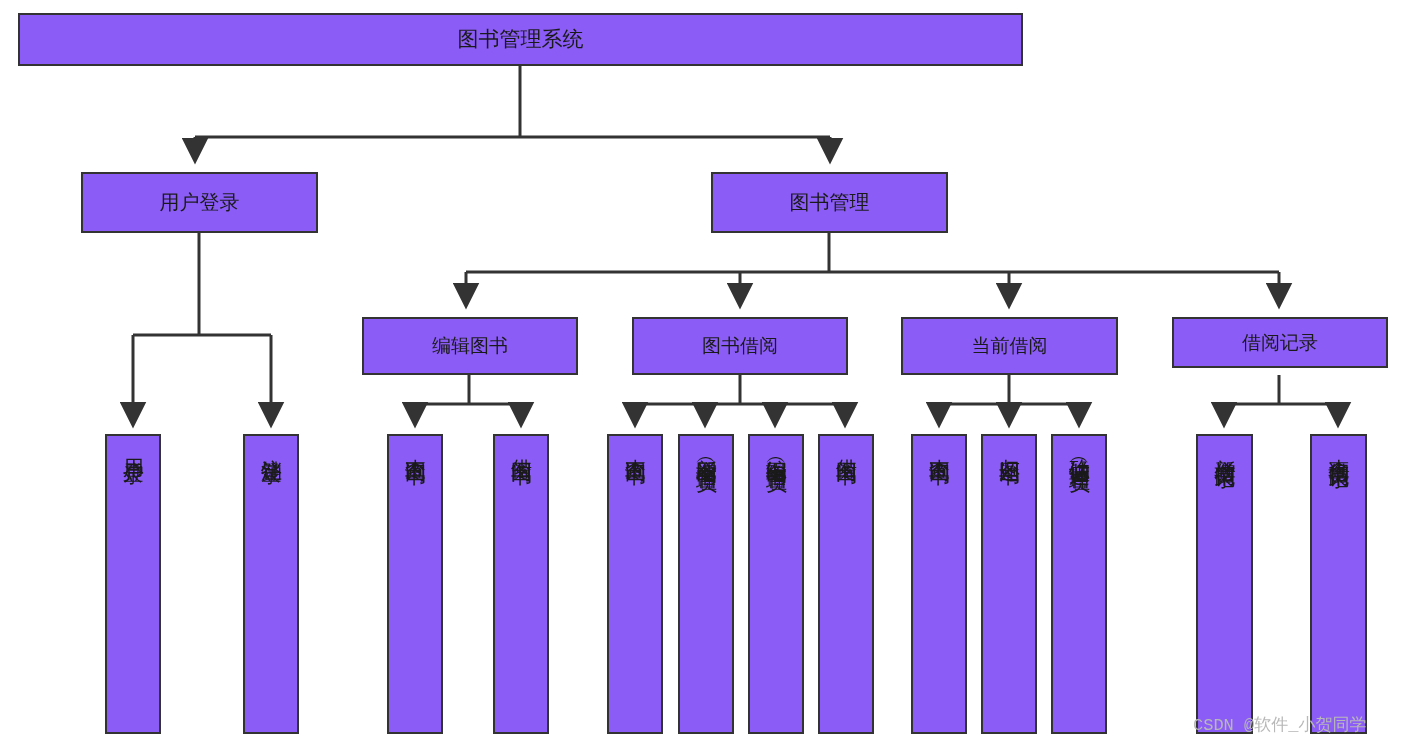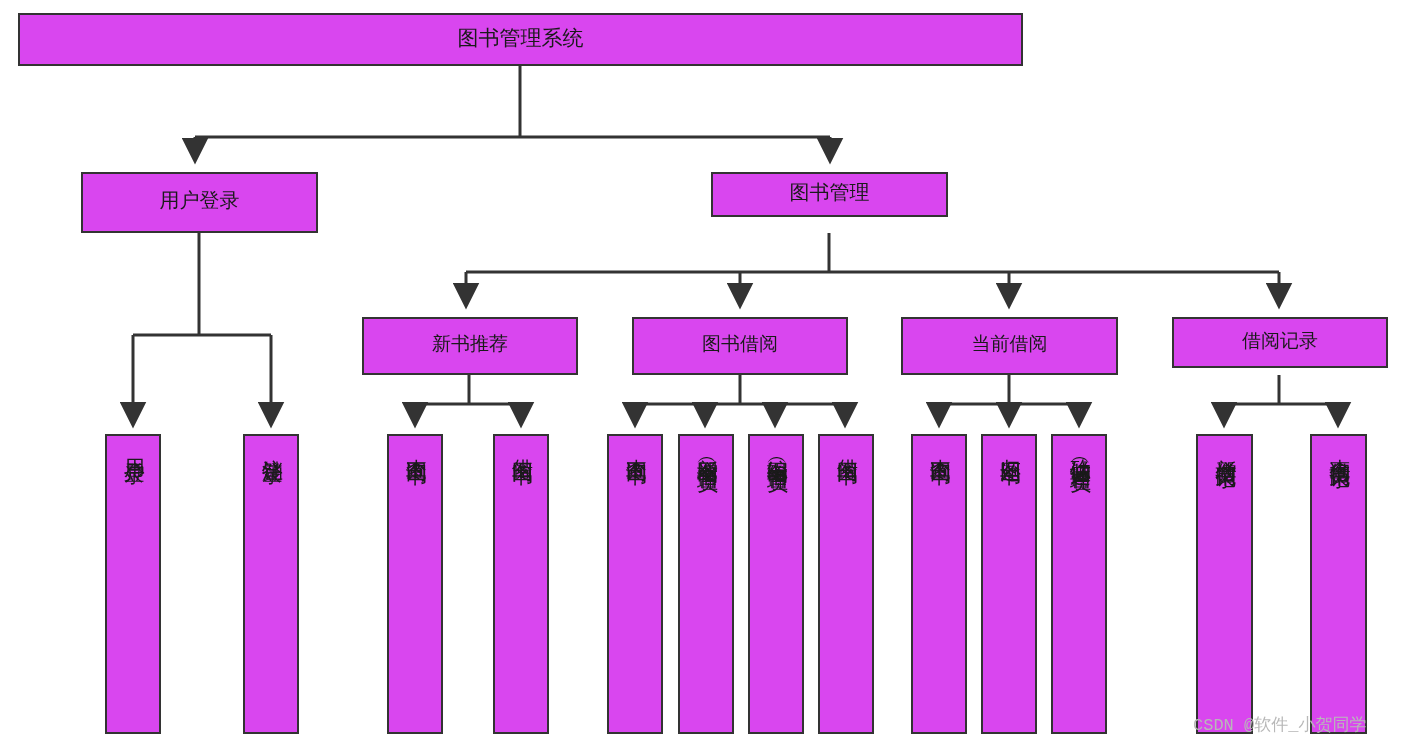--- a/index.html
+++ b/index.html
@@ -23,28 +23,27 @@
     position: absolute;
     left: 0;
     top: 0;
     width: 1405px;
     height: 747px;
     pointer-events: none;
   }
   .node {
     position: absolute;
     box-sizing: border-box;
-    background: #d946ef;
+    background: #8b5cf6;
     border: 2px solid #333333;
     display: flex;
     align-items: center;
     justify-content: center;
     color: #1a1a1a;
     z-index: 2;
-    font-family: Liberation Mono, monospace;
   }
   .node .label {
     display: block;
     text-align: center;
     line-height: 1.12;
     white-space: nowrap;
     color: #1a1a1a;
   }
   
   .node.root .label { font-size: 21px; }
@@ -131,26 +130,26 @@
   </svg>
 
   <div class="node root" style="left:18px; top:13px; width:1005px; height:53px;">
     <span class="label">图书管理系统</span>
   </div>
 
   <div class="node h1" style="left:81px; top:172px; width:237px; height:61px;">
     <span class="label">用户登录</span>
   </div>
 
-  <div class="node h1" style="left:711px; top:172px; width:237px; height:45px;">
+  <div class="node h1" style="left:711px; top:172px; width:237px; height:61px;">
     <span class="label">图书管理</span>
   </div>
 
   <div class="node h2" style="left:362px; top:317px; width:216px; height:58px;">
-    <span class="label">新书推荐</span>
+    <span class="label">编辑图书</span>
   </div>
 
   <div class="node h2" style="left:901px; top:317px; width:217px; height:58px;">
     <span class="label">当前借阅</span>
   </div>
 
   <div class="node h2" style="left:632px; top:317px; width:216px; height:58px;">
     <span class="label">图书借阅</span>
   </div>
 

